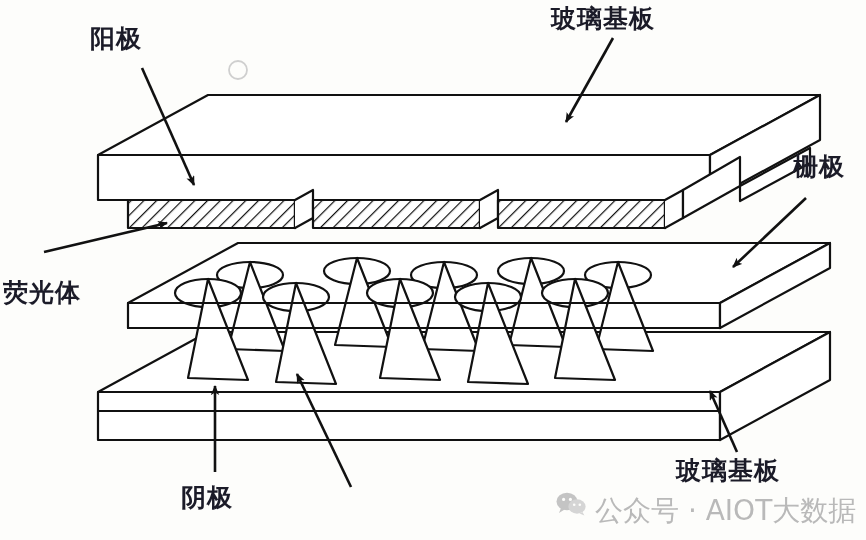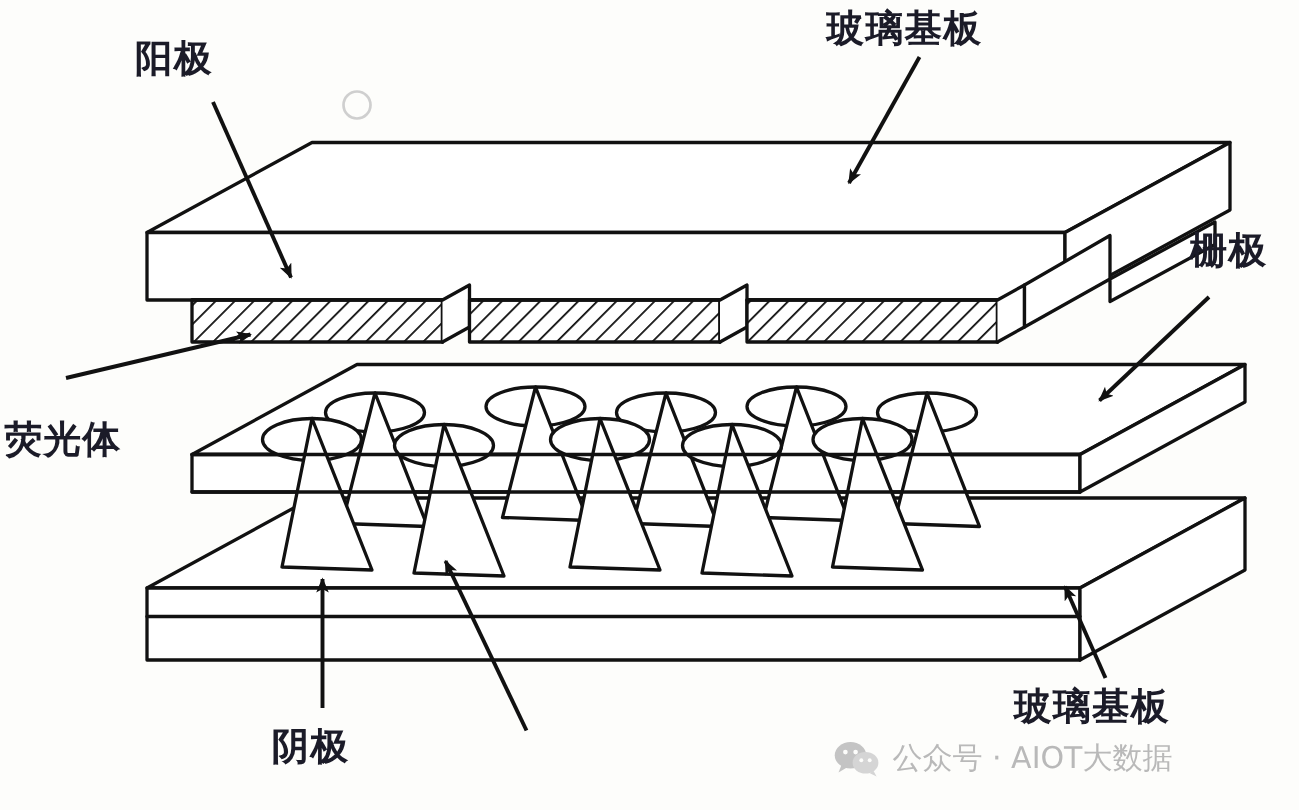--- a/index.html
+++ b/index.html
@@ -18,24 +18,23 @@
     font-weight:600;
     color:#1b1b28;
     white-space:nowrap;
     letter-spacing:1px;
     user-select:none;
   }
   .lbl-lg{font-size:25px;}
   .wm{
     position:absolute;
     display:flex;
-    align-items:center;
     gap:9px;
     color:#b9b9b9;
-    font-size:20px;
+    font-size:28px;
     font-family:"DejaVu Sans","Liberation Sans",sans-serif;
     white-space:nowrap;
     user-select:none;
   }
   .wm-ico{display:inline-block;line-height:0;}
 </style>
 </head>
 <body>
 
 <div id="stage">

